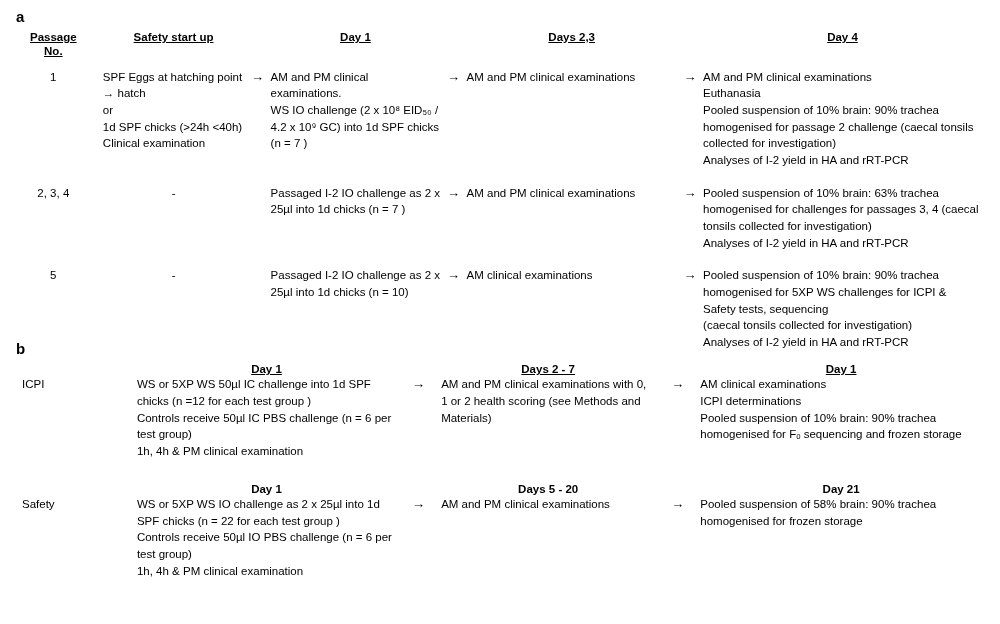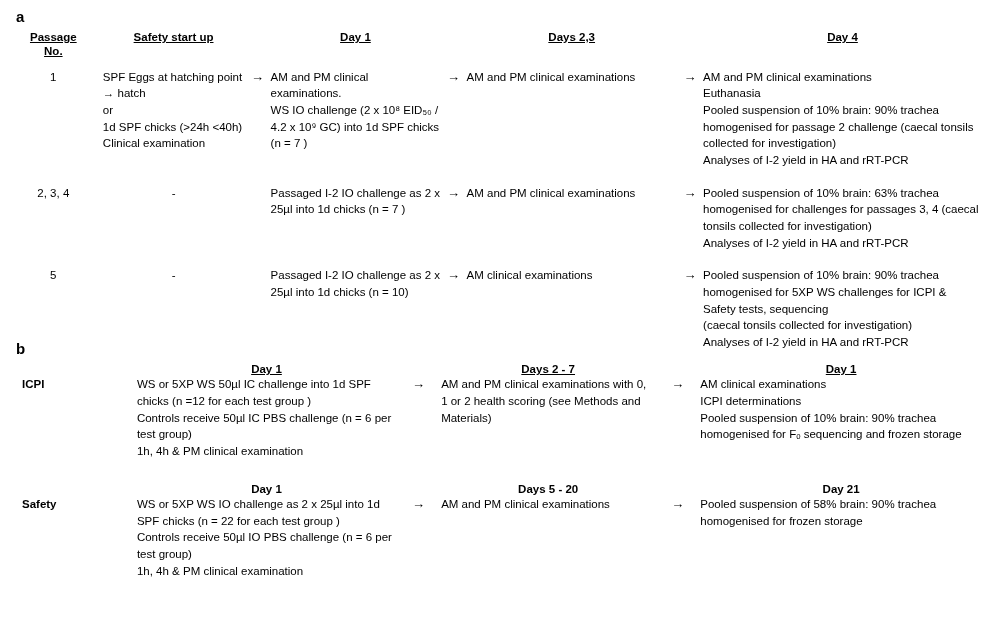--- a/index.html
+++ b/index.html
@@ -54,21 +54,21 @@
     text-align: center;
     font-size: 13px;
     line-height: 1.2;
     padding-top: 1px;
   }
   .passage-no {
     text-align: center;
     font-weight: normal;
   }
   .rowlabel {
-    font-weight: bold;
+    font-weight: normal;
     text-align: left;
     padding-left: 4px;
   }
   .dash {
     text-align: center;
   }
   .spacer-row td { height: 16px; }
 </style>
 </head>
 <body>

